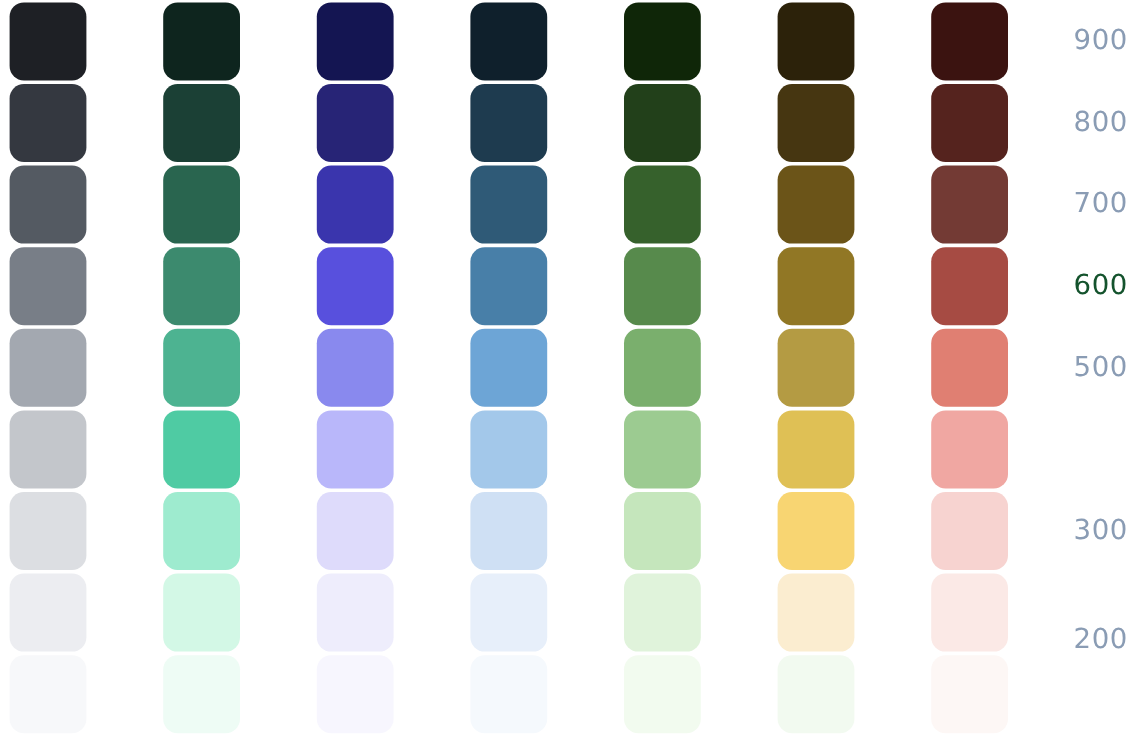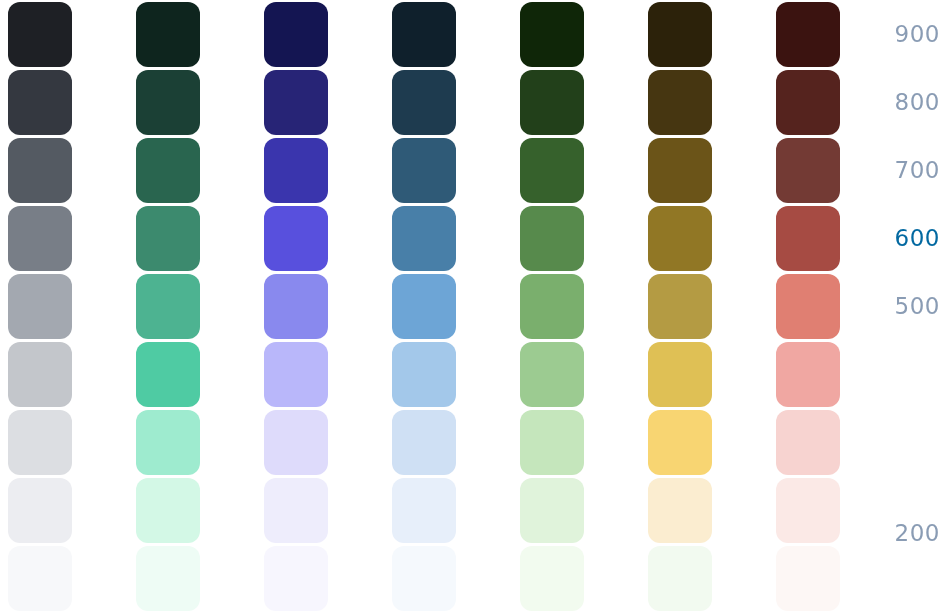--- a/index.html
+++ b/index.html
@@ -148,18 +148,19 @@
         <div class="swatch" title="green 100 #f2fbef" style="left: 520px; width: 64px; height: 65px; border-radius: 12px; background: rgb(242, 251, 239);"></div>
         <div class="swatch" title="gold 100 #f2faf0" style="left: 648px; width: 64px; height: 65px; border-radius: 12px; background: rgb(242, 250, 240);"></div>
         <div class="swatch" title="red 100 #fdf7f5" style="left: 776px; width: 64px; height: 65px; border-radius: 12px; background: rgb(253, 247, 245);"></div>
       </div>
     </div>
 
   <div class="scale-labels">
       <div class="scale-label" style="top: 2px; color: rgb(138, 156, 180);">900</div>
       <div class="scale-label" style="top: 70px; color: rgb(138, 156, 180);">800</div>
       <div class="scale-label" style="top: 138px; color: rgb(138, 156, 180);">700</div>
-      <div class="scale-label" style="top: 206px; color: #0369a1;">600</div>
+      <div class="scale-label" style="top: 206px; color: #14532d;">600</div>
       <div class="scale-label" style="top: 274px; color: rgb(138, 156, 180); text-align: right;">500</div>
+      <div class="scale-label" style="top: 410px; color: rgb(138, 156, 180);">300</div>
       <div class="scale-label" style="top: 501px; color: rgb(138, 156, 180);">200</div>
     </div>
 
 </div>
 
 </body></html>

